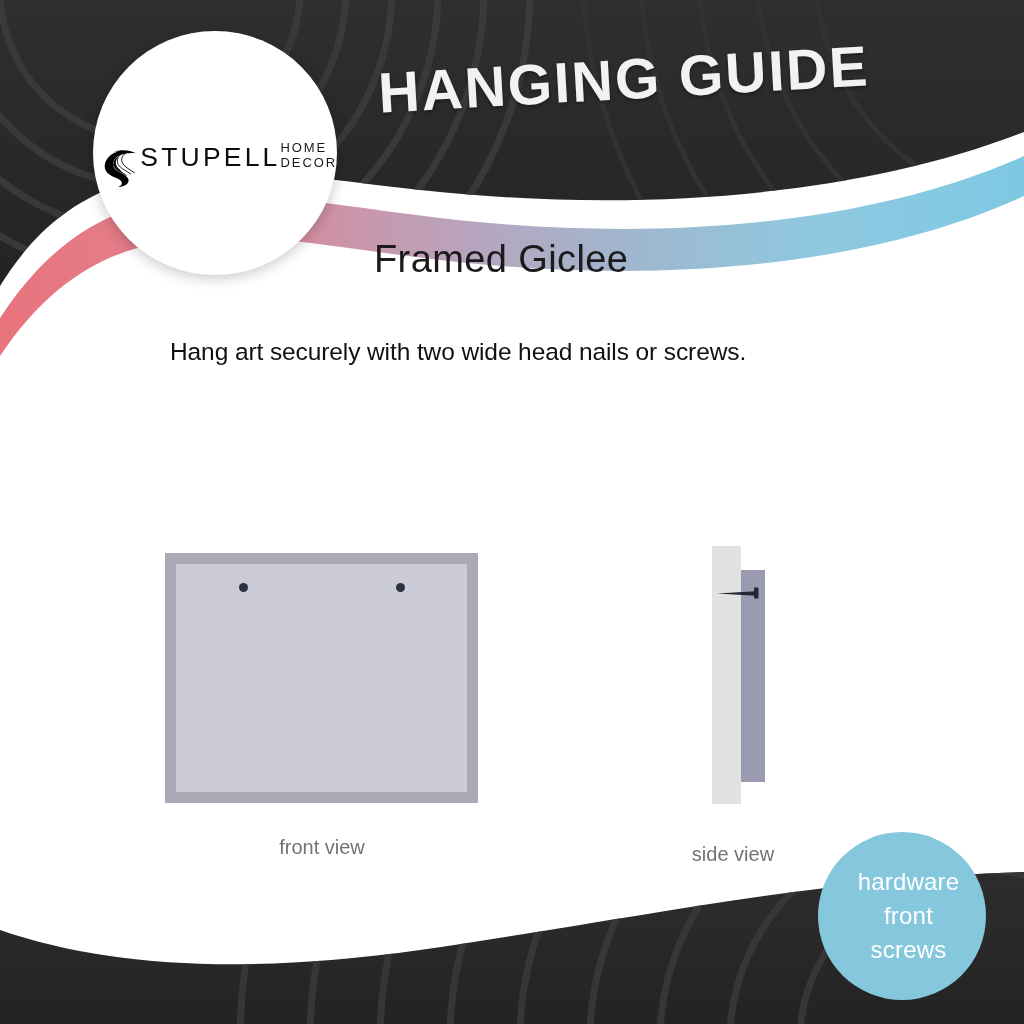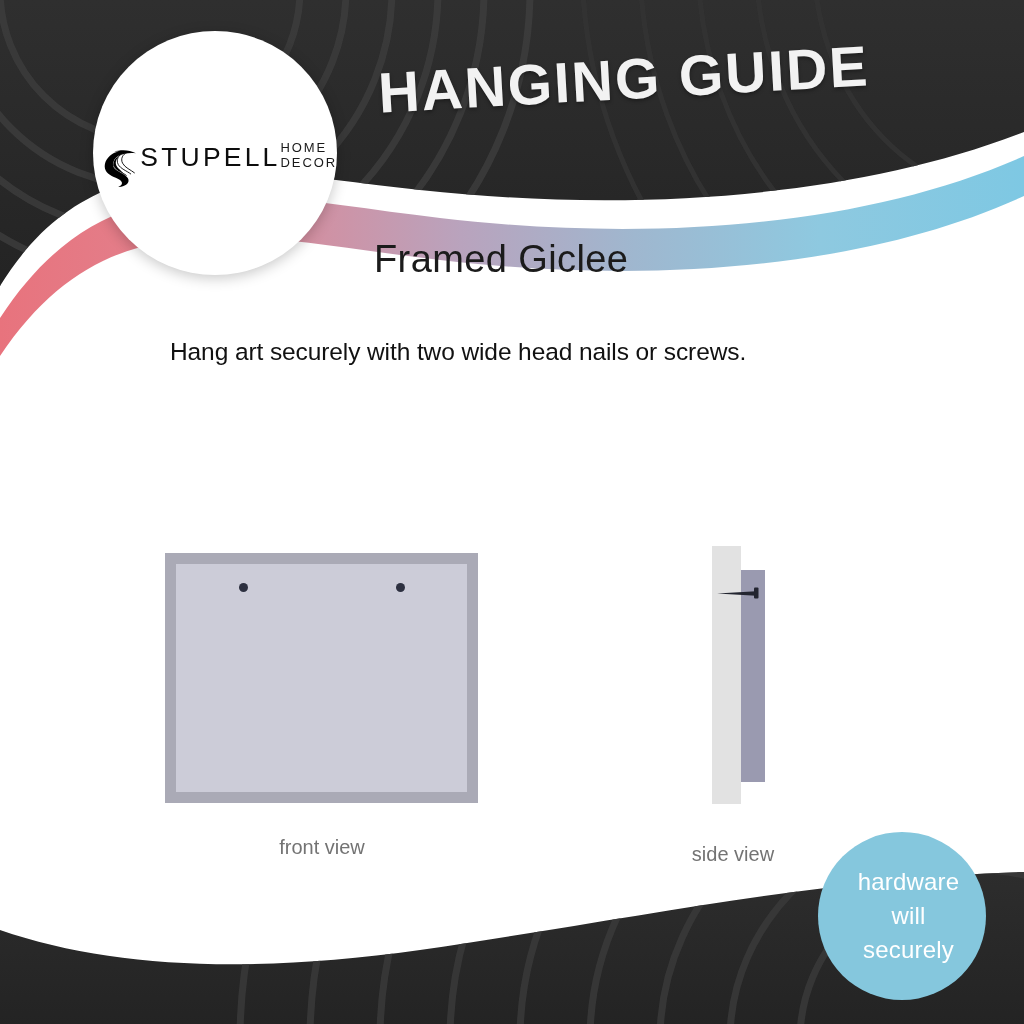--- a/index.html
+++ b/index.html
@@ -219,17 +219,17 @@
       <path d="M1,6.5 L40,4.2 L40,8.8 Z" fill="#232530"></path>
       <rect x="38" y="0.5" width="4.5" height="11" rx="1" fill="#232530"></rect>
     </svg>
   </div>
 
   <div class="view-label" id="label-front">front view</div>
   <div class="view-label" id="label-side">side view</div>
 
   <div id="hardware-badge">
     <div>hardware</div>
-    <div>will</div>
-    <div>securely</div>
+    <div>front</div>
+    <div>screws</div>
   </div>
 
 </div>
 
 </body></html>

